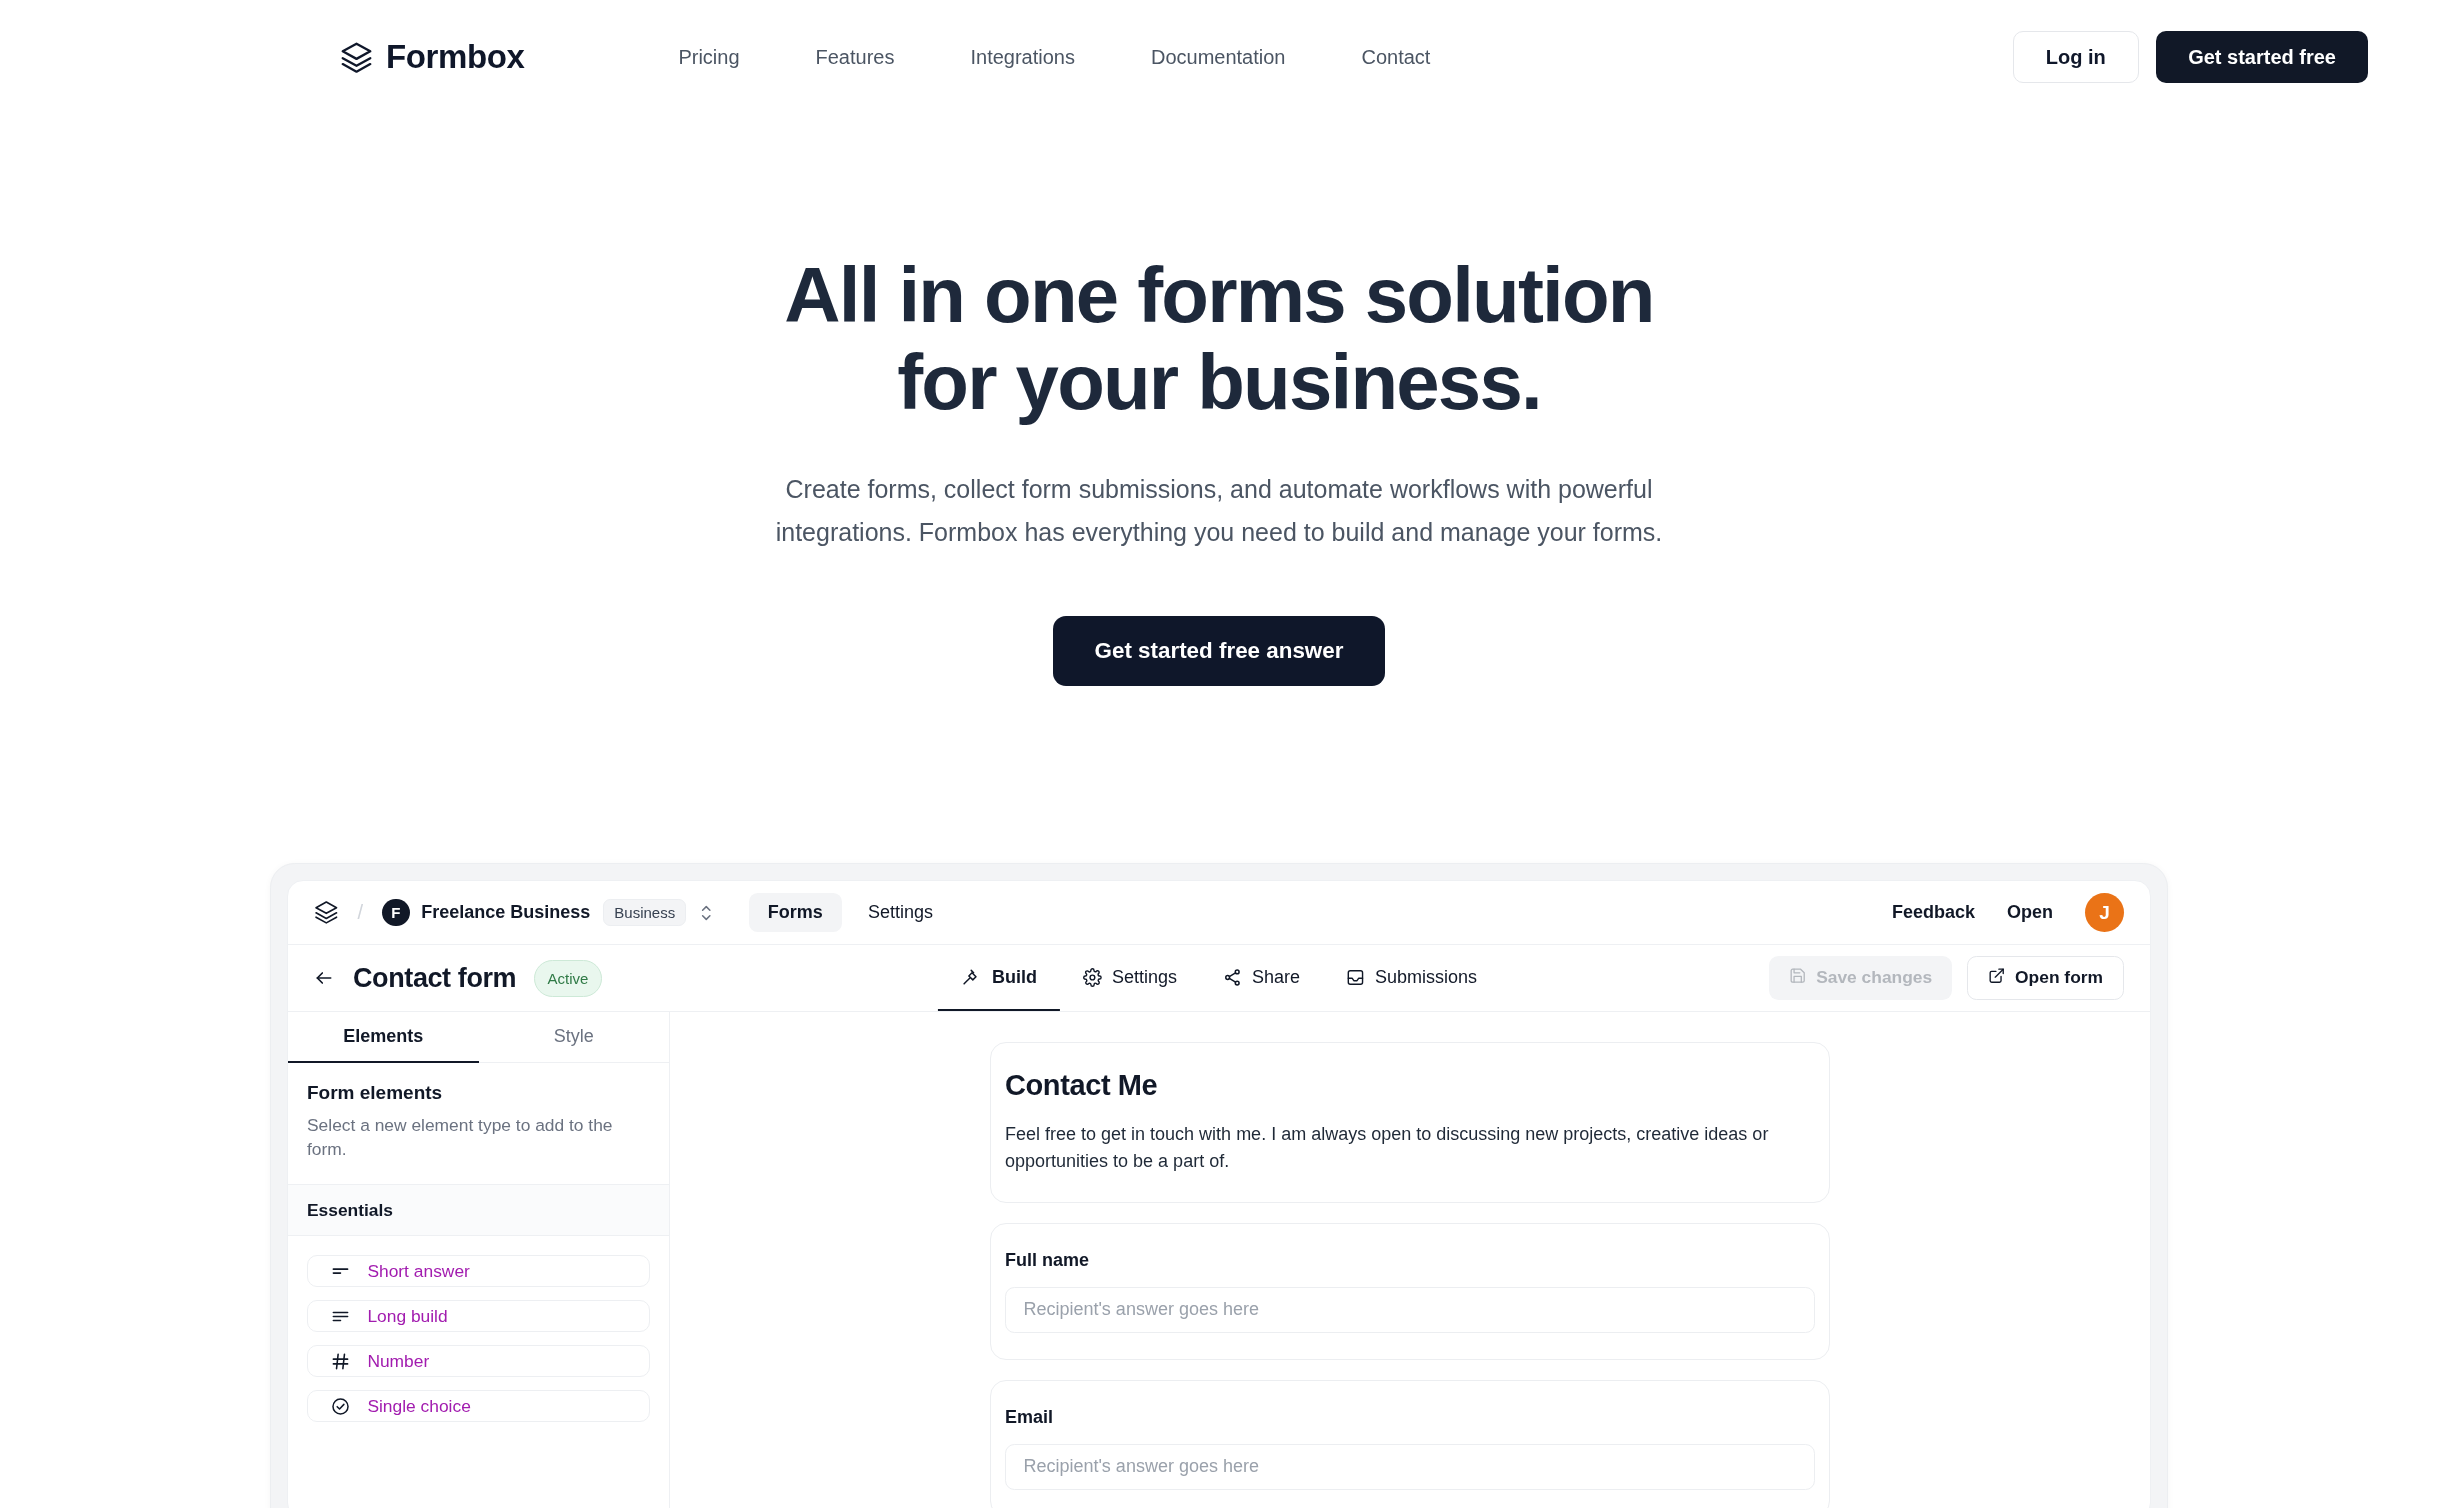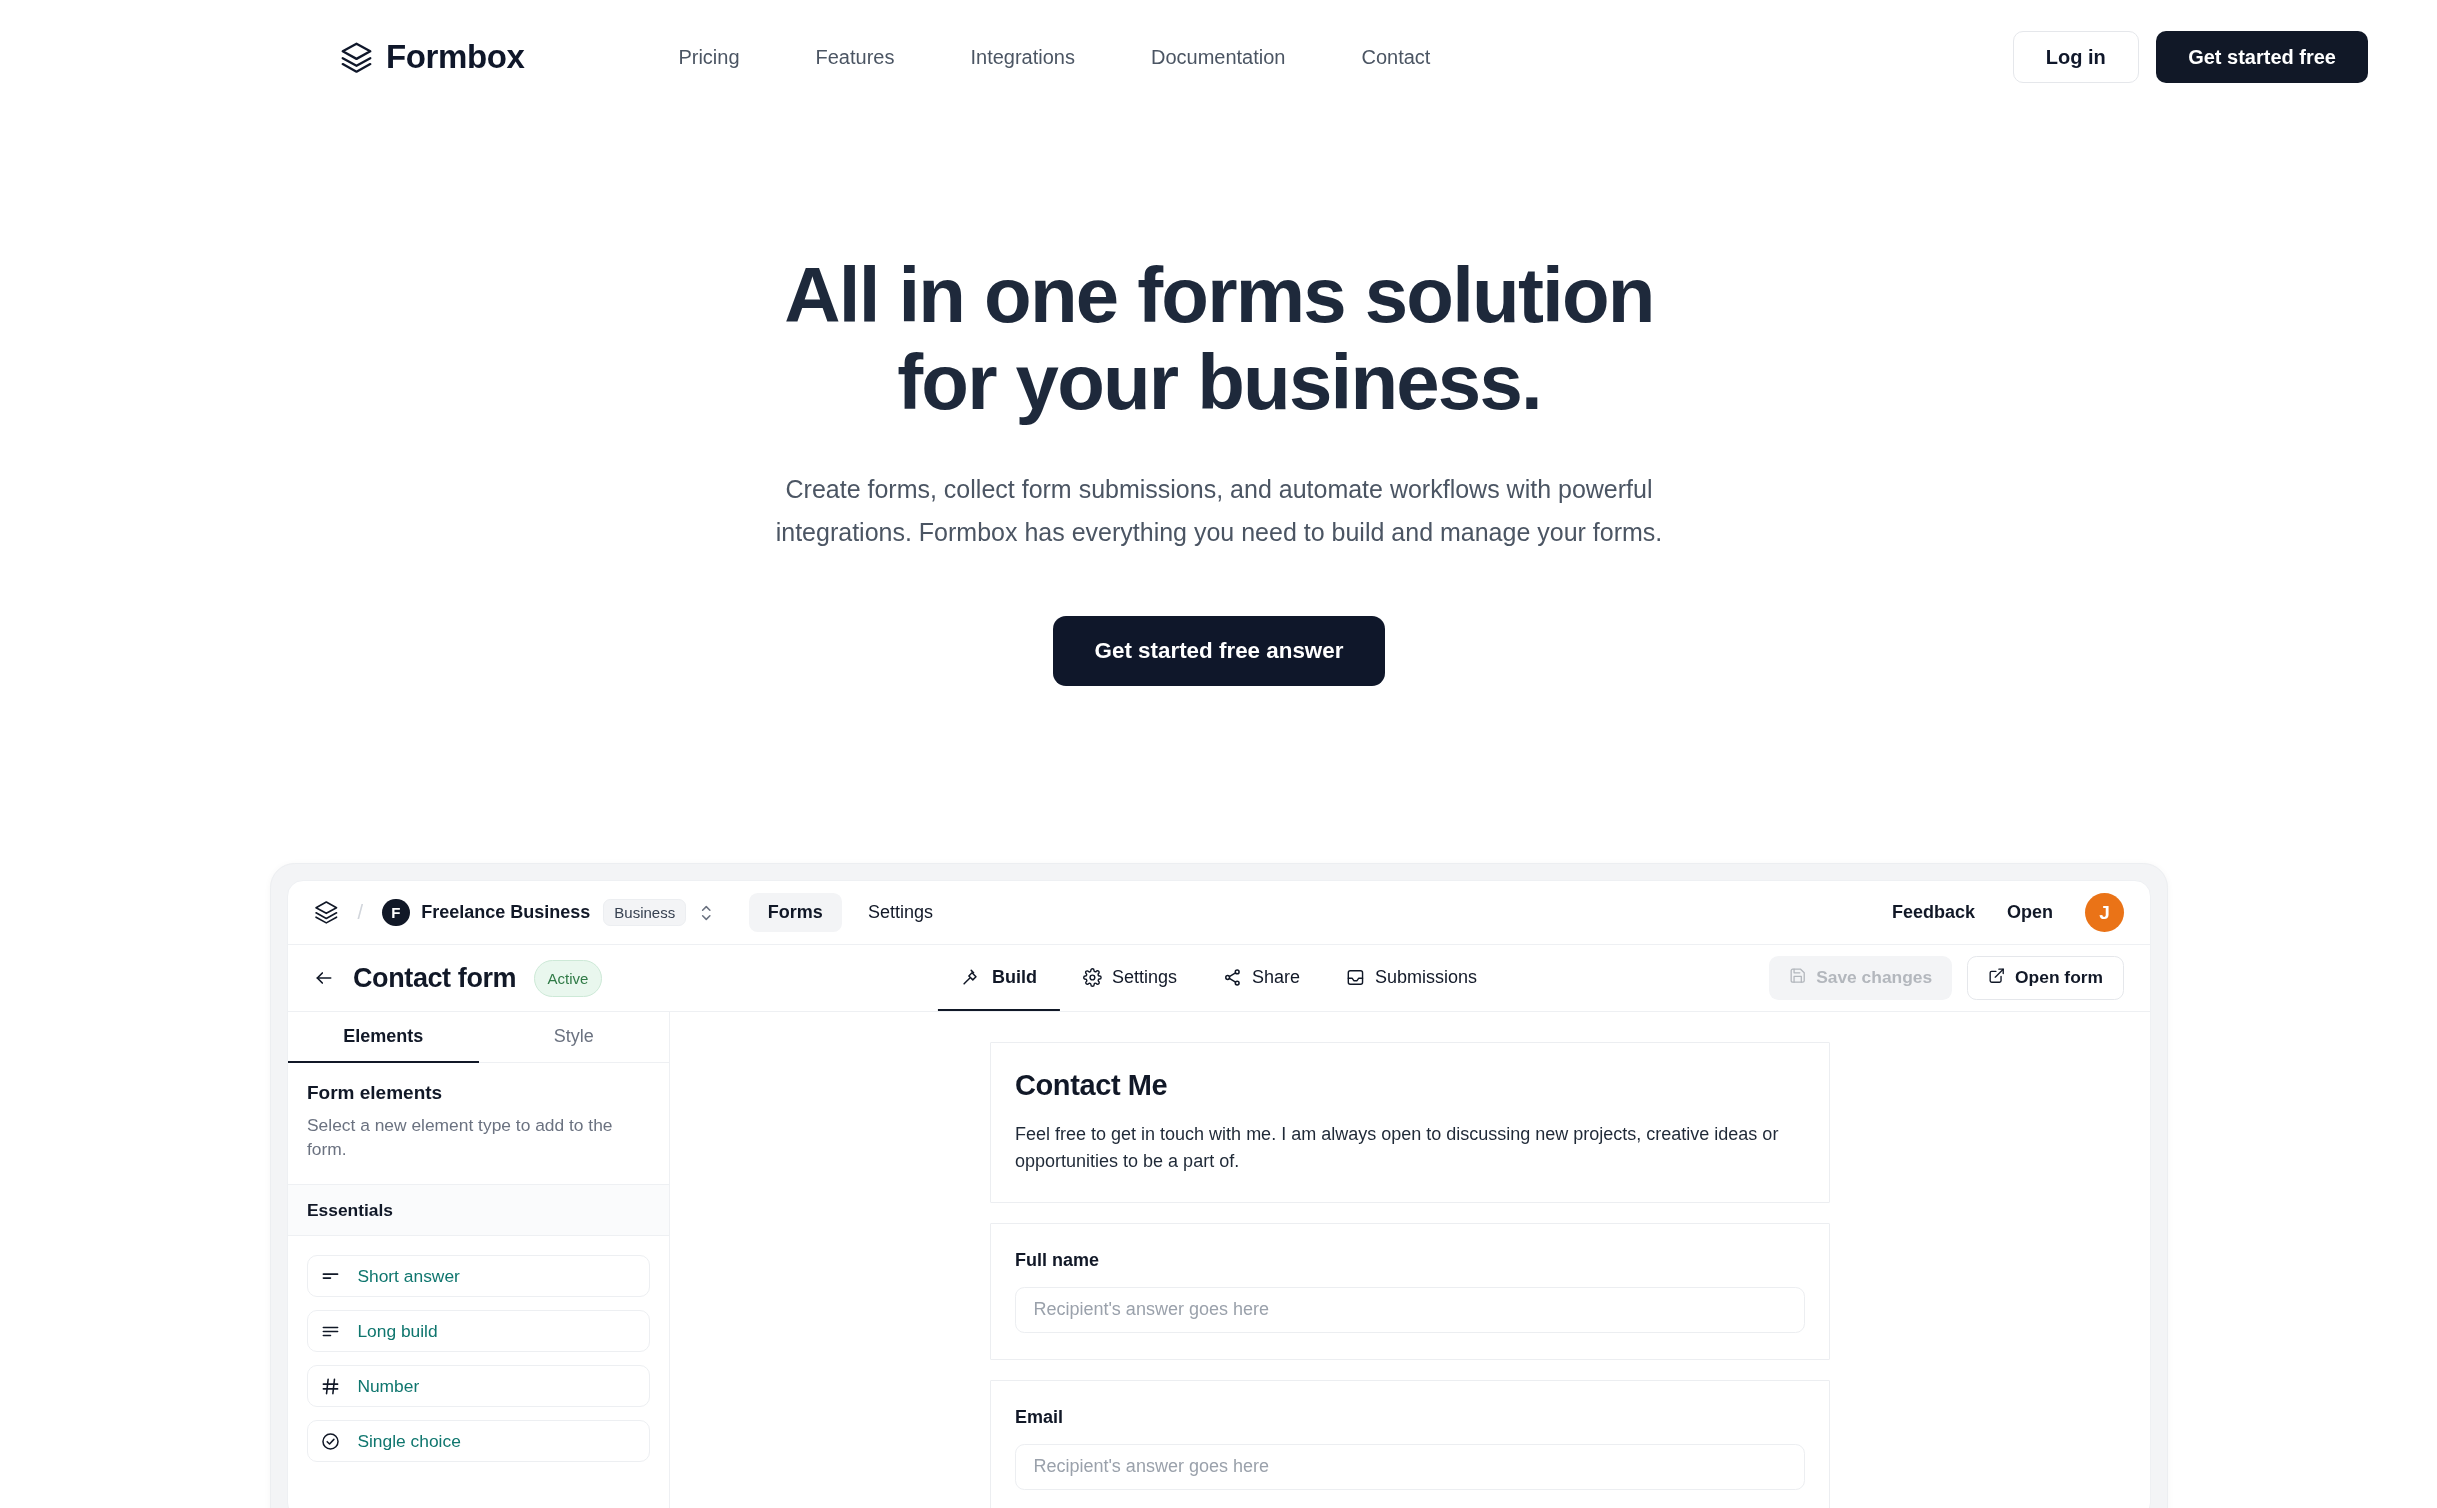--- a/index.html
+++ b/index.html
@@ -244,46 +244,46 @@
 
   .panel-section-label {
     padding: 14.5px 19px;
     font-size: 17.4px; font-weight: 600; color: #111827;
     background: #fafbfc;
     border-bottom: 0.7px solid #eef0f3;
   }
   .elements-list { padding: 19px; display: flex; flex-direction: column; gap: 13px; }
   .element-item {
     display: flex; align-items: center; gap: 17.4px;
-    height: 42px;
-    padding: 0 13px;
+    height: 32px;
+    padding: 0 23px;
     border: 1.4px solid #edeff2;
     border-radius: 10px;
     font-size: 17.4px;
     font-weight: 500;
-    color: #0f766e;
+    color: #a21caf;
     cursor: pointer;
     background: #fff;
   }
   .element-item svg { display:block; flex: 0 0 auto; }
 
   
   .canvas {
     flex: 1;
     padding: 30px 0 0 0;
     display: flex;
     justify-content: center;
     overflow: hidden;
   }
   .form-preview { width: 840px; display: flex; flex-direction: column; gap: 20px; }
   .pv-card {
     background: #fff;
     border: 1.4px solid #eceef1;
-    border-radius: 1px;
-    padding: 26px 24px;
+    border-radius: 16px;
+    padding: 26px 14px;
   }
   .pv-title { font-size: 29px; font-weight: 700; color: #111827; letter-spacing:-0.4px;}
   .pv-desc { margin-top: 19px; font-size: 18px; line-height: 1.52; color: #1f2937; }
   .pv-label { font-size: 18px; font-weight: 600; color: #111827; }
   .pv-input {
     margin-top: 16px;
     height: 46px;
     border: 1.4px solid #eceef1;
     border-radius: 9.4px;
     display: flex; align-items: center;

